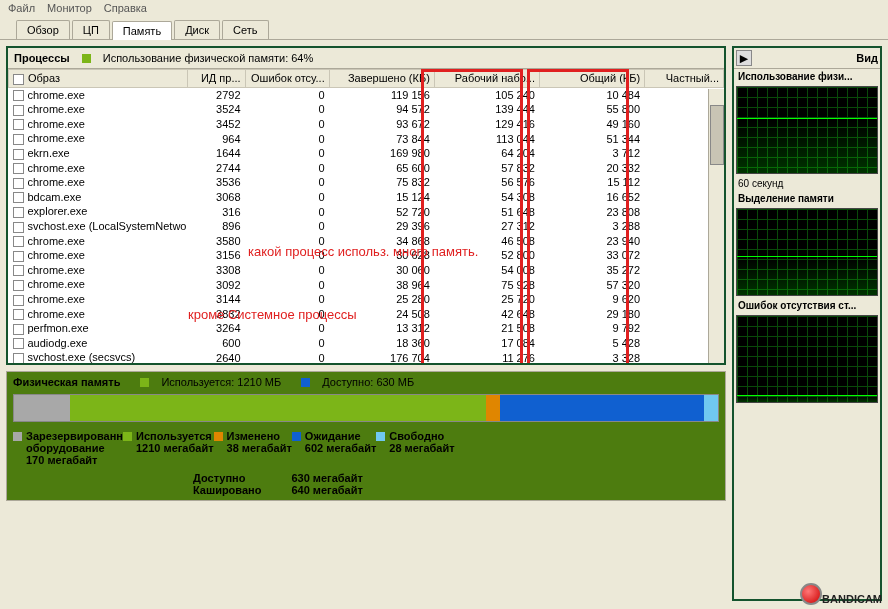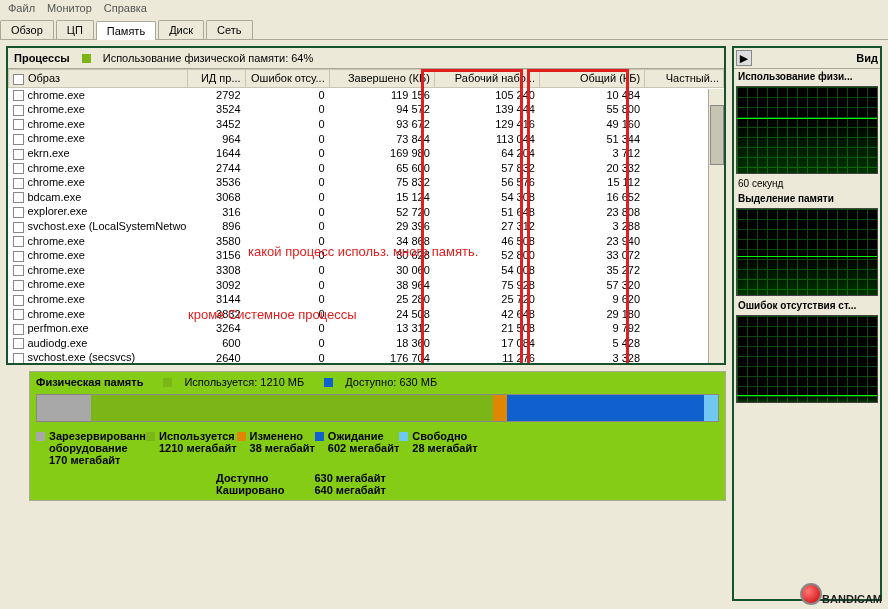--- a/index.html
+++ b/index.html
@@ -1,38 +1,38 @@
 <!DOCTYPE html>
 <html><head>
 <meta charset="utf-8">
 <style>
 *{box-sizing:border-box;margin:0;padding:0;font-family:Tahoma,Arial,sans-serif;font-size:11px;}
 body{background:#ece9d8;width:888px;height:609px;overflow:hidden;position:relative;}
 .menubar{display:flex;gap:12px;padding:2px 8px;background:#ece9d8;color:#555;}
 .menubar span{cursor:default;}
-.tabbar{display:flex;padding:4px 6px 0 0;border-bottom:1px solid #aca899;background:#ece9d8;}
+.tabbar{display:flex;padding:4px 6px 0 16px;border-bottom:1px solid #aca899;background:#ece9d8;}
 .tab{padding:3px 10px;border:1px solid #aca899;border-bottom:none;background:#ece9d8;margin-right:2px;border-radius:2px 2px 0 0;cursor:default;}
 .tab.active{background:#fff;position:relative;top:1px;}
 .main{display:flex;padding:6px;gap:6px;height:calc(100% - 42px);}
 .left{flex:1;display:flex;flex-direction:column;gap:6px;}
 .right{width:150px;display:flex;flex-direction:column;}
 .panel{background:#ece9d8;border:2px solid #14532d;}
 .panelhead{display:flex;align-items:center;gap:12px;padding:4px 6px;font-weight:bold;border-bottom:1px solid #aca899;}
 .usage{font-weight:normal;display:flex;align-items:center;gap:12px;}
 .sq{width:9px;height:9px;display:inline-block;}
 .tablewrap{height:294px;overflow:hidden;background:#fff;position:relative;}
 table{width:100%;border-collapse:collapse;table-layout:fixed;}
 th{background:#ece9d8;border:1px solid #cac6b6;padding:2px 4px;font-weight:normal;text-align:left;white-space:nowrap;overflow:hidden;}
 th.num{text-align:right;}
 td{padding:1px 4px;white-space:nowrap;overflow:hidden;border-right:1px solid transparent;}
 td.num{text-align:right;}
 .chk{width:11px;height:11px;border:1px solid #888;display:inline-block;vertical-align:middle;margin-right:4px;background:#fff;}
 .redbox{position:absolute;border:3px solid #e02020;pointer-events:none;}
 .redtext{position:absolute;color:#e02020;font-size:13px;font-weight:normal;pointer-events:none;}
-.physmem{background:#84cc16;border:1px solid #aca899;padding:4px 6px;margin-left:23px;}
+.physmem{background:#4d7c0f;border:1px solid #aca899;padding:4px 6px;}
 .physhead{display:flex;align-items:center;gap:20px;font-weight:bold;margin-bottom:6px;}
 .membar{height:28px;border:1px solid #888;background:#fff;display:flex;margin:4px 0 8px 0;}
 .membar div{height:100%;}
 .legend{display:flex;flex-wrap:wrap;}
 .legitem{display:flex;align-items:flex-start;gap:4px;flex-direction:row;}
 .legtxt{display:flex;flex-direction:column;}
 .rightscroll{display:flex;align-items:center;padding:2px;border-bottom:1px solid #aca899;}
 .arrow{width:16px;height:16px;border:1px solid #888;background:#ddd;display:flex;align-items:center;justify-content:center;cursor:default;}
 .graph{background:#000;border:1px solid #444;height:88px;margin:2px;position:relative;background-image:linear-gradient(#0a4a0a 1px,transparent 1px),linear-gradient(90deg,#0a4a0a 1px,transparent 1px);background-size:10px 10px;}
 .gline{position:absolute;bottom:0;left:0;right:0;height:30%;border-top:1px solid #0f0;background:linear-gradient(to top,rgba(0,255,0,0.2),transparent);}

